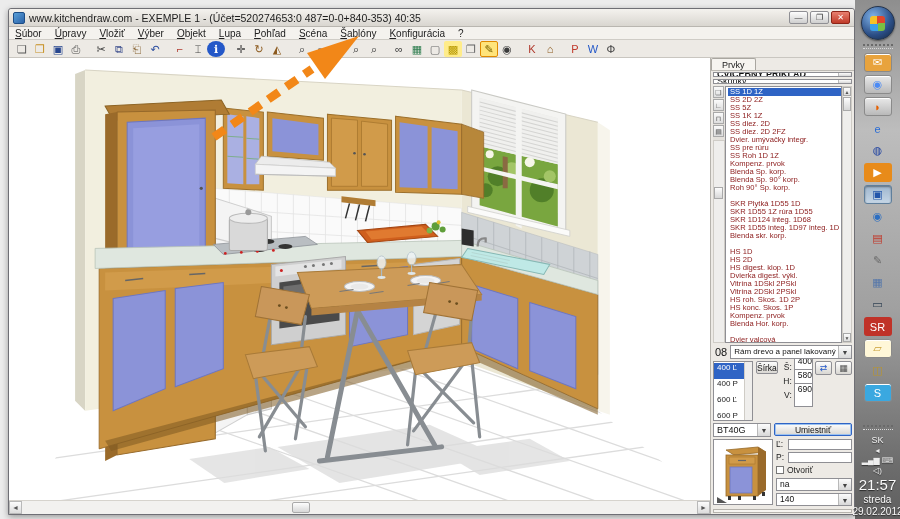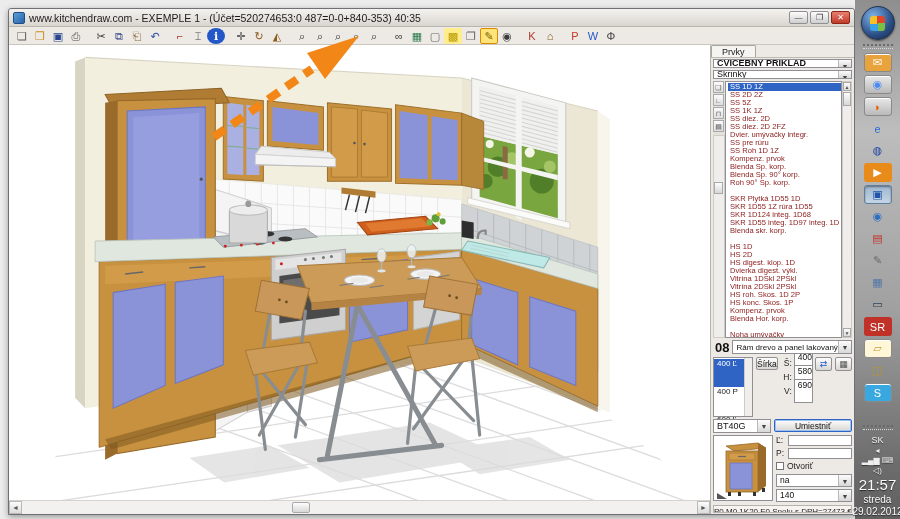--- a/index.html
+++ b/index.html
@@ -70,26 +70,26 @@
   ul.elements li{height:8px;line-height:8px;font-size:7.6px;color:#8b1a1a;white-space:nowrap;padding-left:2px;}
   ul.elements li.sel{background:#2f64c5;color:#fff;}
   .vscroll{width:10px;background:#efeeec;border:1px solid #cfccc6;position:relative;}
   .vscroll .va{position:absolute;left:0;width:8px;height:9px;font-size:5px;line-height:8px;text-align:center;color:#555;
     background:linear-gradient(180deg,#fbfbfb,#dedede);border:1px solid #a9a9a9;}
   .vscroll .va.up{top:0;} .vscroll .va.dn{bottom:0;}
   .vscroll .vthumb{position:absolute;top:10px;left:0;width:8px;height:14px;
     background:linear-gradient(180deg,#fdfdfd,#d7d7d7);border:1px solid #a9a9a9;}
 
   .finishrow{display:flex;align-items:center;margin:1px 2px;gap:3px;}
-  .finishcode{font-weight:bold;font-size:13px;color:#111;padding-left:2px;}
+  .finishcode{font-weight:normal;font-size:11px;color:#111;padding-left:2px;}
   .finishrow .combo{flex:1;margin:0;font-size:8px;}
 
   .midgrid{display:flex;margin:1px 2px;gap:3px;}
   .widthlist{width:58px;height:60px;background:#fff;border:1px solid #8f8f94;position:relative;padding-top:1px;}
-  .widthlist .wrow{height:28px;line-height:10px;font-size:8px;color:#222;padding-left:3px;}
+  .widthlist .wrow{height:16px;line-height:10px;font-size:8px;color:#222;padding-left:3px;}
   .widthlist .wrow.sel{background:#2f64c5;color:#fff;}
   .wl-scroll{position:absolute;right:0;top:0;bottom:0;width:8px;background:#efeeec;border-left:1px solid #cfccc6;}
   .dimcol{flex:1;display:flex;flex-direction:row;gap:2px;}
   .btn{background:linear-gradient(180deg,#fdfdfd,#d9d7d2);border:1px solid #8f8f94;border-radius:2px;
     font-size:8.5px;text-align:center;color:#111;height:13px;line-height:12px;}
   .dimrow{display:flex;align-items:center;gap:2px;height:12px;}
   .dimrow .dlabel{width:12px;font-size:8.5px;color:#222;text-align:right;}
   .dimrow .dfield{flex:1;background:#fff;border:1px solid #8f8f94;height:24px;line-height:11px;
     font-size:8.5px;padding-left:3px;color:#111;}
   .toolrow{display:flex;justify-content:flex-end;gap:3px;}
@@ -147,20 +147,34 @@
   <div class="titlebar">
     <span class="app-icon"></span>
     <span class="titletext">www.kitchendraw.com - EXEMPLE 1 - (Účet=520274653:0 487=0-0+840-353) 40:35</span>
     <span class="winbtns">
       <span class="wbtn">—</span>
       <span class="wbtn">❐</span>
       <span class="wbtn close">✕</span>
     </span>
   </div>
 
+  <div class="menubar">
+
+  <span class="menuitem">Súbor</span>
+      <span class="menuitem">Úpravy</span>
+      <span class="menuitem">Vložiť</span>
+      <span class="menuitem">Výber</span>
+      <span class="menuitem">Objekt</span>
+      <span class="menuitem">Lupa</span>
+      <span class="menuitem">Pohľad</span>
+      <span class="menuitem">Scéna</span>
+      <span class="menuitem">Šablóny</span>
+      <span class="menuitem">Konfigurácia</span>
+      <span class="menuitem">?</span>
+    </div>
 
   <div class="toolbar">
 
   <span class="tbtn" style="color: rgb(90, 90, 90);">❏</span>
       <span class="tbtn" style="color: rgb(199, 144, 34);">❒</span>
       <span class="tbtn" style="color: rgb(39, 70, 143);">▣</span>
       <span class="tbtn" style="color: rgb(74, 74, 74);">⎙</span>
       <span class="tbtn gap" style="color: rgb(60, 60, 60);">✂</span>
       <span class="tbtn" style="color: rgb(59, 77, 140);">⧉</span>
       <span class="tbtn" style="color: rgb(140, 106, 59);">⎗</span>
@@ -533,21 +547,21 @@
             <li>HS 2D</li>
             <li>HS digest. klop. 1D</li>
             <li>Dvierka digest. výkl.</li>
             <li>Vitrína 1DSkl 2PSkl</li>
             <li>Vitrína 2DSkl 2PSkl</li>
             <li>HS roh. Skos. 1D 2P</li>
             <li>HS konc. Skos. 1P</li>
             <li>Kompenz. prvok</li>
             <li>Blenda Hor. korp.</li>
             <li></li>
-            <li>Noha umývačky</li>
+            <li>Dvier valcová</li>
           </ul>
         <div class="vscroll">
           <span class="va up">▲</span>
           <span class="vthumb"></span>
           <span class="va dn">▼</span>
         </div>
       </div>
 
       <div class="finishrow">
         <span class="finishcode">08</span>

